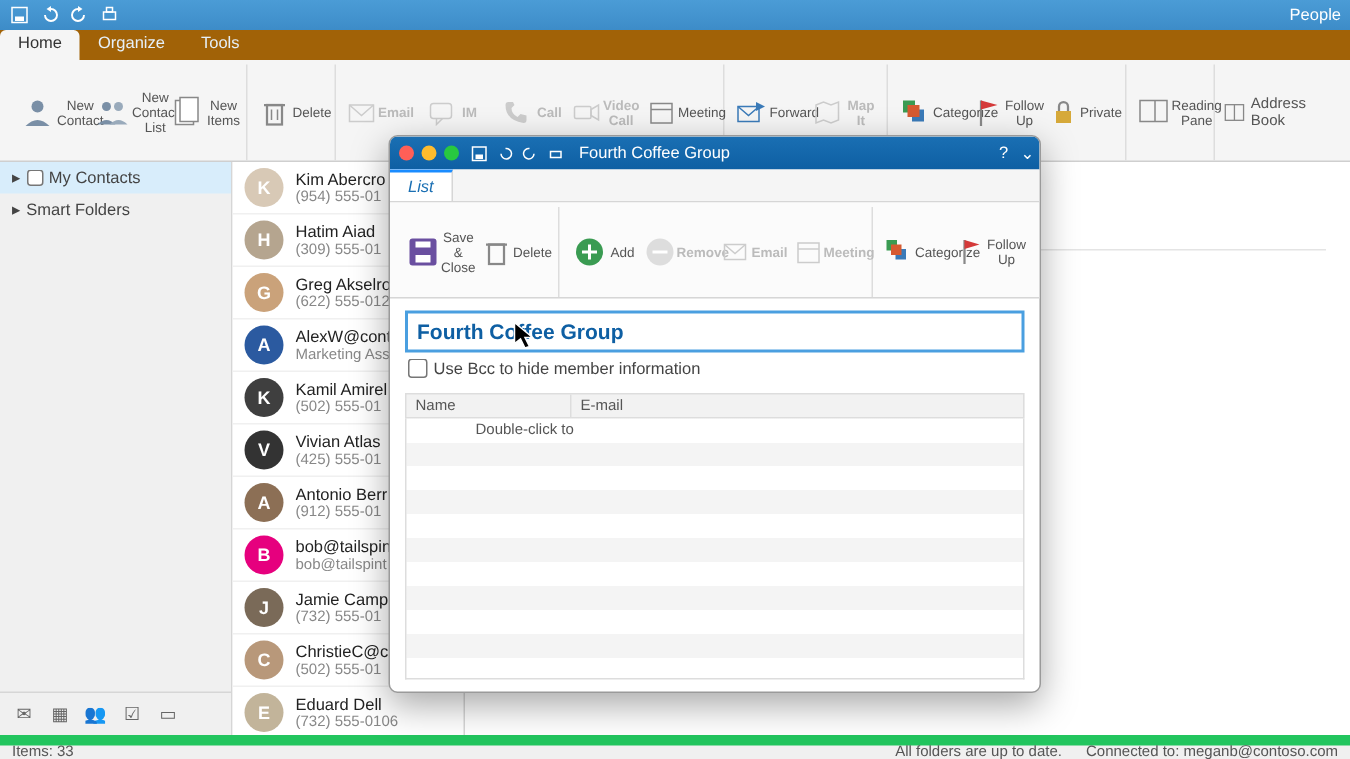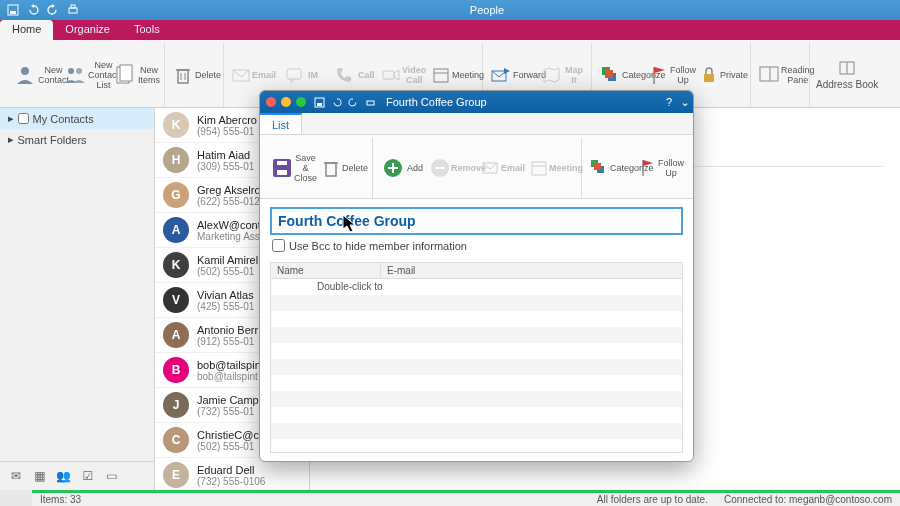--- a/index.html
+++ b/index.html
@@ -1,22 +1,22 @@
 <!DOCTYPE html>
 <html><head>
 <meta charset="utf-8">
 <style>
 * { box-sizing: border-box; margin: 0; padding: 0; font-family: -apple-system, "Helvetica Neue", Arial, sans-serif; }
 html, body { width: 900px; height: 506px; overflow: hidden; background: #e8e8e8; }
 .titlebar { height: 20px; background: linear-gradient(#4b9cd6, #3d8cc8); display: flex; align-items: center; color: #fff; font-size: 11px; padding: 0 6px; }
 .tb-left { display: flex; gap: 6px; align-items: center; }
 .tb-icon { width: 14px; height: 14px; display: inline-flex; align-items: center; justify-content: center; }
-.tb-center { flex: 1; text-align: center; font-weight: 500; }
+.tb-center { flex: 1; text-align: right; font-weight: 500; }
 .tb-search { width: 180px; height: 16px; background: rgba(255,255,255,0.25); border-radius: 3px; display: flex; align-items: center; padding: 0 5px; color: #e6f0f8; font-size: 10px; gap: 4px; }
-.tabbar { height: 20px; background: #be185d; display: flex; font-size: 11px; }
+.tabbar { height: 20px; background: #a16207; display: flex; font-size: 11px; }
 .tab { padding: 3px 12px 0; color: #e6f0f8; border-top-left-radius: 4px; border-top-right-radius: 4px; cursor: pointer; }
 .tab.active { background: #f5f5f5; color: #333; }
 .ribbon { height: 68px; background: #f5f5f5; border-bottom: 1px solid #cfcfcf; display: flex; padding: 3px 6px 0; }
 .rgroup { display: flex; gap: 4px; border-right: 1px solid #ddd; padding: 0 6px; }
 .rgroup.noborder { border-right: none; }
 .rbtn { display: flex; align-items: center; justify-content: flex-start; width: 46px; font-size: 9px; color: #555; text-align: center; line-height: 1.1; padding-top: 2px; cursor: pointer; }
 .rbtn.disabled { color: #bbb; font-weight: bold; }
 .ricon { width: 28px; height: 28px; display: flex; align-items: center; justify-content: center; margin-bottom: 2px; }
 .find-box { border: 1px solid #ccc; border-radius: 4px; padding: 2px 6px; font-size: 10px; color: #888; background: #fff; }
 .body { display: flex; height: calc(506px - 20px - 20px - 68px - 16px); }
@@ -27,33 +27,33 @@
 .nav-icons { display: flex; gap: 8px; padding: 6px 8px; border-top: 1px solid #d6d6d6; }
 .nav-icons span { width: 16px; height: 16px; display: inline-flex; align-items: center; justify-content: center; color: #666; font-size: 12px; }
 .contactlist { width: 155px; background: #fff; border-right: 1px solid #d6d6d6; overflow: hidden; }
 .crow { display: flex; gap: 8px; padding: 4px 8px; border-bottom: 1px solid #f0f0f0; align-items: center; }
 .avatar { width: 26px; height: 26px; border-radius: 50%; background: #ccc; display: flex; align-items: center; justify-content: center; color: #fff; font-size: 12px; font-weight: 600; flex-shrink: 0; }
 .cname { font-size: 11px; color: #222; white-space: nowrap; overflow: hidden; text-overflow: ellipsis; }
 .cphone { font-size: 10px; color: #888; white-space: nowrap; overflow: hidden; text-overflow: ellipsis; }
 .detail { flex: 1; background: #fff; position: relative; padding: 10px 16px; display: flex; flex-direction: column; }
 .detail-tabs { font-size: 11px; color: #666; display: flex; gap: 20px; padding: 4px 0 6px; border-bottom: 1px solid #e4e4e4; margin-top: 26px; }
 .detail-icons { margin-top: 18px; display: flex; gap: 10px; color: #999; font-size: 13px; }
-.statusbar { height: 16px; background: #f0f0f0; border-top: 3px solid #22c55e; display: flex; align-items: center; font-size: 10px; color: #555; padding: 0 8px; gap: 16px; margin-left: 32px; }
+.statusbar { height: 16px; background: #f0f0f0; border-top: 7px solid #22c55e; display: flex; align-items: center; font-size: 10px; color: #555; padding: 0 8px; gap: 16px; }
 .statusbar .sp { flex: 1; }
 
 
 .modal { position: absolute; left: 259px; top: 90px; width: 435px; height: 372px; background: #fff; border: 1px solid #9a9a9a; border-radius: 6px; box-shadow: 0 8px 24px rgba(0,0,0,0.35); overflow: hidden; display: flex; flex-direction: column; }
 .m-title { height: 22px; background: linear-gradient(#1a6fb3, #0e5fa3); display: flex; align-items: center; color: #fff; font-size: 11px; padding-left: 6px; }
 .m-dots { display: flex; gap: 5px; margin-right: 8px; }
 .m-dot { width: 10px; height: 10px; border-radius: 50%; }
 .m-dot.r { background: #ff5f57; } .m-dot.y { background: #febc2e; } .m-dot.g { background: #28c840; }
 .m-ticons { display: flex; gap: 6px; margin-right: 10px; }
 .m-tname { flex: 1; }
 .m-help { width: 16px; text-align: center; }
-.m-tabs { height: 22px; background: #f5f5f5; display: flex; border-bottom: 1px solid #d6d6d6; }
+.m-tabs { height: 22px; background: #f5f5f5; display: flex; border-bottom: 1px solid #d6d6d6; font-style: italic; }
 .m-tab { padding: 4px 12px; font-size: 11px; background: #fff; border-right: 1px solid #d6d6d6; border-top: 2px solid #1a8cff; color: #1a6fb3; }
 .m-ribbon { height: 64px; background: #fbfbfb; border-bottom: 1px solid #d6d6d6; display: flex; padding: 3px 4px 0; }
 .m-body { padding: 8px 10px; display: flex; flex-direction: column; flex: 1; }
 .m-name-input { border: 2px solid #4a9fe0; padding: 4px 6px; font-size: 14px; font-weight: 700; color: #0e5fa3; background: #fff; }
 .m-check { font-size: 11px; color: #444; display: flex; align-items: center; gap: 4px; padding: 4px 2px; }
 .m-table-head { display: flex; background: #f2f2f2; border: 1px solid #ddd; font-size: 10px; color: #555; margin-top: 6px; }
 .m-table-head div { padding: 2px 6px; }
 .m-th-name { width: 110px; border-right: 1px solid #ddd; }
 .m-grid { flex: 1; border: 1px solid #ddd; border-top: none; background: repeating-linear-gradient(#fff 0 16px, #f4f4f4 16px 32px); font-size: 10px; color: #555; position: relative; }
 .m-grid-hint { position: absolute; left: 6px; top: 2px; margin-left: 40px; }
@@ -245,21 +245,21 @@
         <div class="ricon">
           <svg width="24" height="24" viewBox="0 0 24 24">
             <rect x="3" y="4" width="18" height="14" fill="none" stroke="#888"></rect>
             <line x1="13" y1="4" x2="13" y2="18" stroke="#888"></line>
           </svg>
         </div>
         <span>Reading<br>Pane</span>
       </div>
   </div>
   <div class="rgroup noborder" style="flex-direction:column;gap:4px;justify-content:center;">
-    <div style="display:flex;align-items:center;gap:4px;font-size:10px;color:#555;flex-direction:column;">
+    <div style="display:flex;align-items:center;gap:4px;font-size:10px;color:#555;">
       <svg width="16" height="14" viewBox="0 0 16 14">
           <rect x="1" y="1" width="14" height="12" fill="none" stroke="#888"></rect>
           <line x1="8" y1="1" x2="8" y2="13" stroke="#888"></line>
         </svg>
       <span>Address Book</span>
     </div>
   </div>
 </div>
 
 <div class="body">

